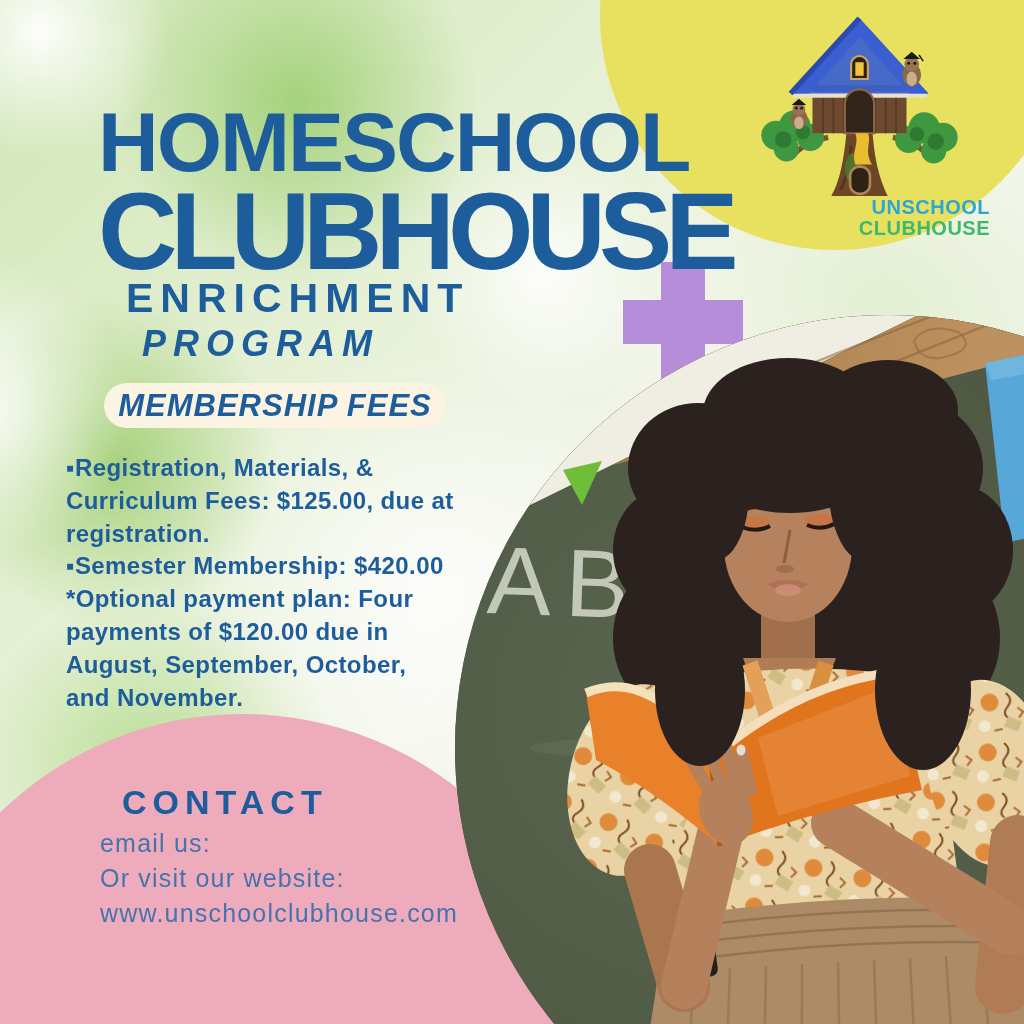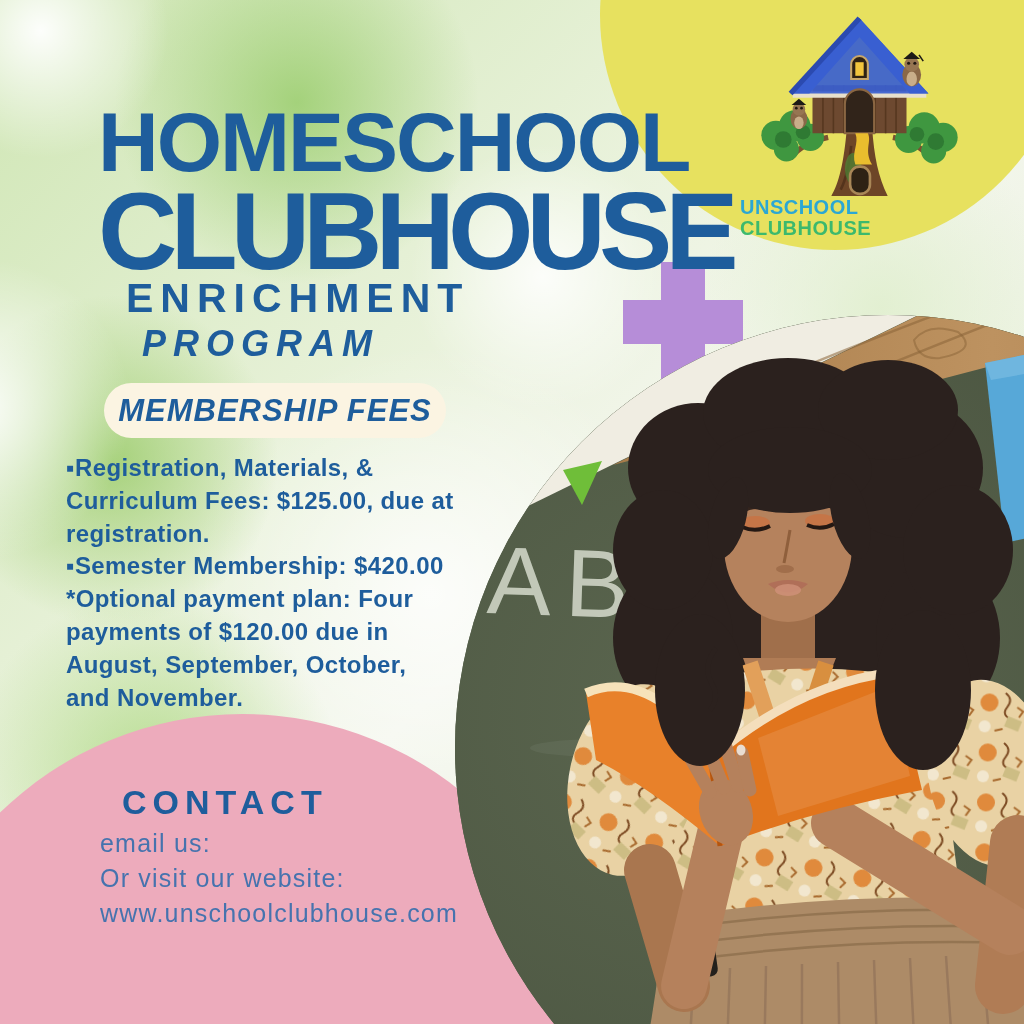--- a/index.html
+++ b/index.html
@@ -25,31 +25,31 @@
     border-radius:50%;background:#edabbc;z-index:2;}
   .plus{position:absolute;left:623px;top:262px;width:120px;height:120px;z-index:2;}
   .plus .v{position:absolute;left:38px;top:0;width:44px;height:120px;background:#b68dd8;}
   .plus .h{position:absolute;left:0;top:38px;width:120px;height:44px;background:#b68dd8;}
   
   .photo-circle{position:absolute;left:455px;top:315px;width:866px;height:866px;
     border-radius:50%;overflow:hidden;z-index:3;background:#4d5742;}
   .photo-circle svg{display:block;width:100%;height:100%;}
   
   .logo-art{position:absolute;left:752px;top:10px;width:215px;height:188px;z-index:4;}
-  .logo-word{position:absolute;left:740px;top:197px;width:250px;text-align:left;z-index:4;
+  .logo-word{position:absolute;left:740px;top:197px;width:250px;text-align:right;z-index:4;
     font-weight:bold;line-height:21px;letter-spacing:.5px;}
   .logo-word .l1{font-size:20px;color:#2ba7d4;}
   .logo-word .l2{font-size:20px;color:#3cb96d;}
   
   .ttl{position:absolute;color:#1e5d9c;font-weight:bold;white-space:nowrap;z-index:5;line-height:1;}
   .ttl1{left:98px;top:100px;font-size:84px;letter-spacing:-2px;}
   .ttl2{left:98px;top:176px;font-size:110px;letter-spacing:-7px;}
   .ttl3{left:126px;top:278px;font-size:41px;letter-spacing:7px;}
   .ttl4{left:142px;top:326px;font-size:36px;letter-spacing:7px;font-style:italic;}
-  .badge{position:absolute;left:104px;top:383px;width:342px;height:55px;border-radius:28px;
+  .badge{position:absolute;left:104px;top:383px;width:342px;height:45px;border-radius:28px;
     background:#fbf4e2;z-index:5;display:flex;align-items:center;justify-content:center;}
   .badge span{font-size:31px;font-weight:bold;font-style:italic;color:#1e5d9c;letter-spacing:1px;}
   .fees{position:absolute;left:66px;top:452px;z-index:5;color:#1e5d9c;font-weight:bold;
     font-size:24px;line-height:32.8px;letter-spacing:.4px;white-space:nowrap;}
   
   .contact-heading{position:absolute;left:100px;top:783px;font-size:34px;font-weight:bold;
     color:#1e5d9c;letter-spacing:6px;z-index:5;margin-left:22px;}
   .contact-lines{position:absolute;left:100px;top:826px;font-size:25px;line-height:35px;
     color:#4673ae;letter-spacing:1.2px;z-index:5;white-space:nowrap;}
 </style>

